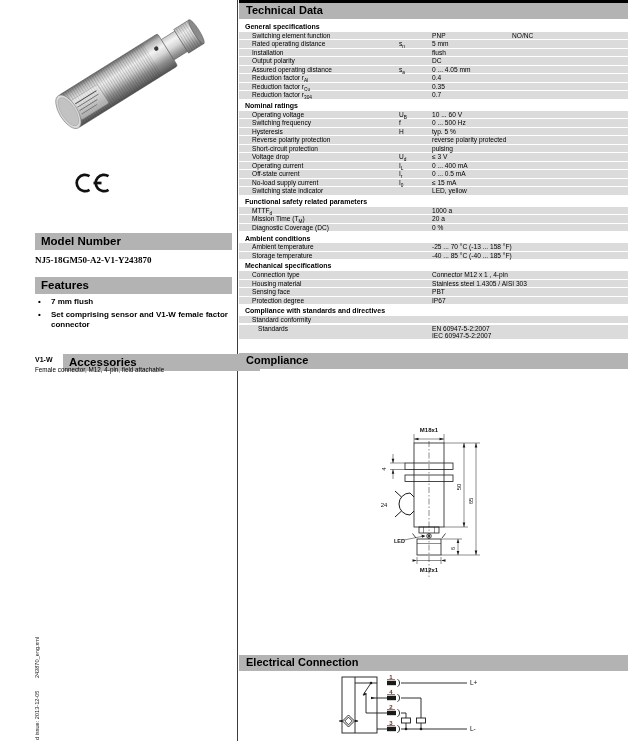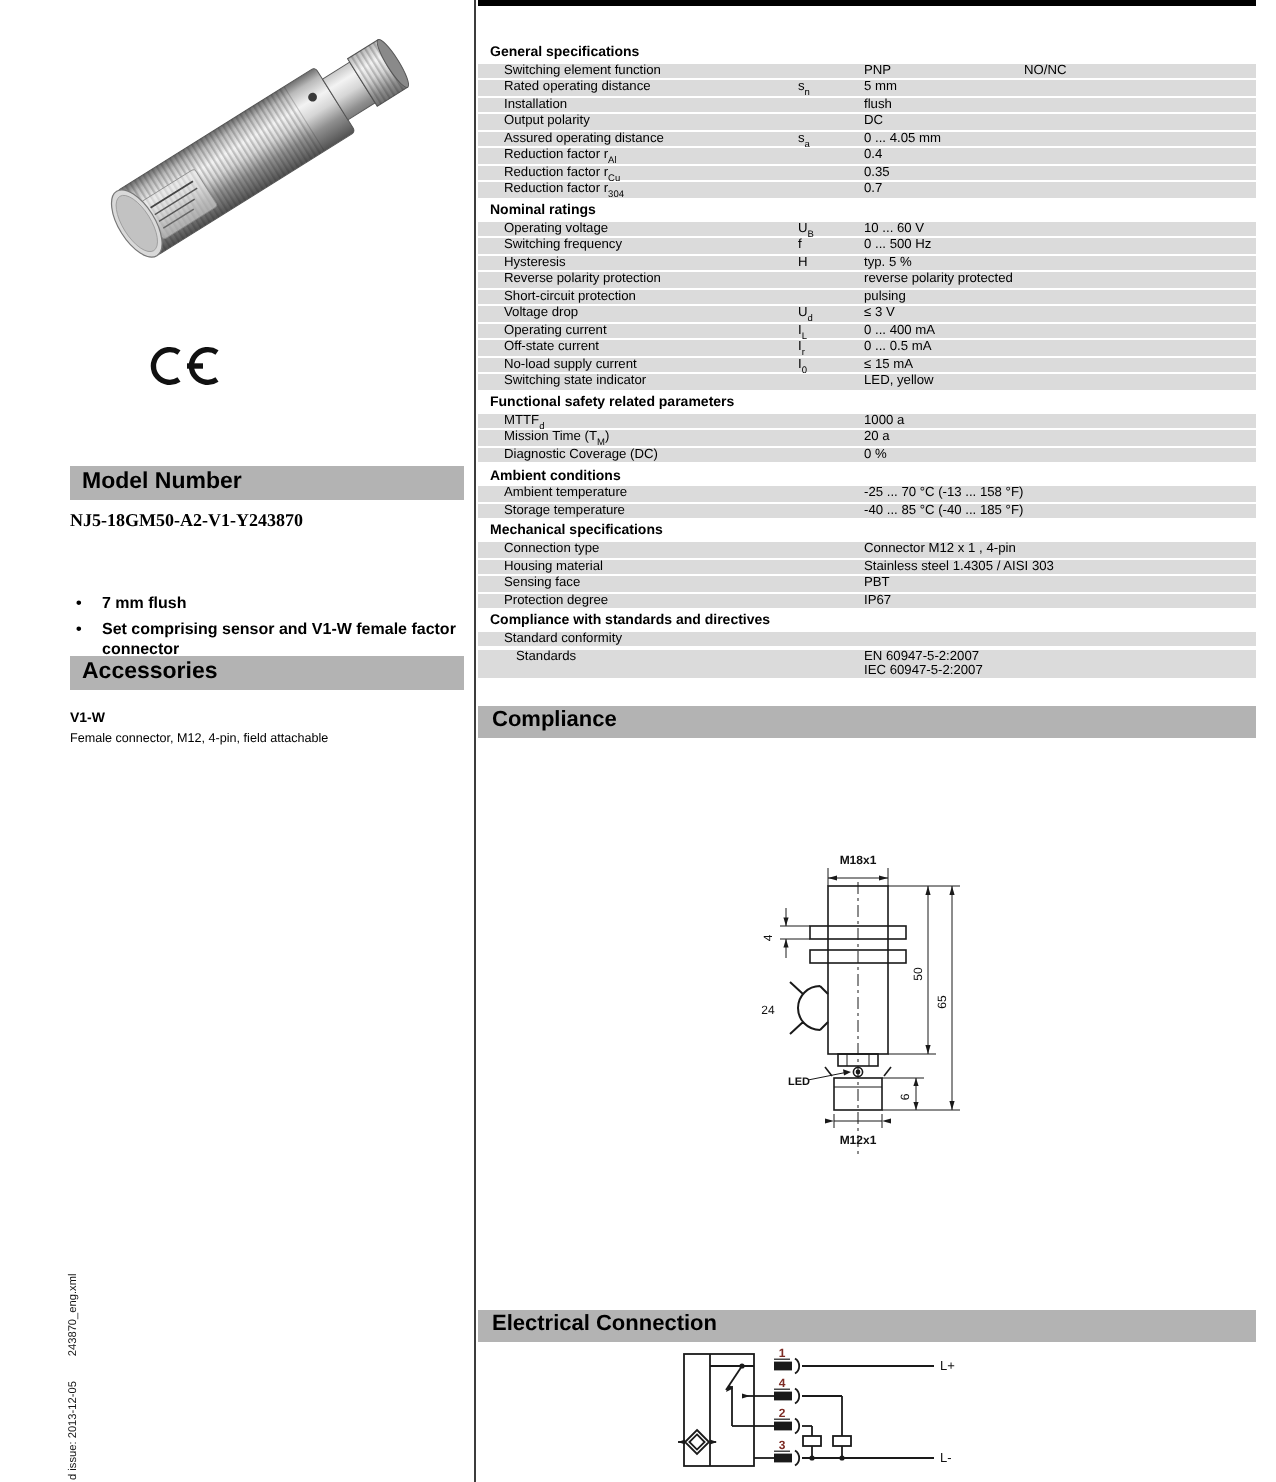--- a/index.html
+++ b/index.html
@@ -25,21 +25,21 @@
   .t-label{width:160px;padding-left:13px;box-sizing:border-box;flex-shrink:0;}
   .t-row.indent2 .t-label{padding-left:19px;}
   .t-sym{width:33px;flex-shrink:0;}
   .t-val{flex:1;}
   .t-val2{position:absolute;left:273px;top:0;}
   sub{font-size:72%;line-height:0;}
 
   
   .lbar{position:absolute;left:35px;width:197px;height:17px;background:#b3b3b3;
         font-weight:bold;font-size:11.5px;line-height:16px;padding-left:6px;box-sizing:border-box;}
-  #model-bar{top:233px;} #feat-bar{top:277px;} #acc-bar{top:328px;}
+  #model-bar{top:233px;} #feat-bar{top:277px;} #acc-bar{top:354px;margin-left:28px;}
   .model-value{position:absolute;left:35px;top:255px;font-weight:bold;font-size:9px;font-family:Liberation Serif, serif;}
   .features-list{position:absolute;left:35px;top:297px;width:196px;}
   .feat-item{display:flex;font-weight:bold;font-size:8px;line-height:9.5px;margin-bottom:3.5px;}
   .feat-bullet{width:13px;padding-left:3px;flex-shrink:0;}
   .acc-name{position:absolute;left:35px;top:356px;font-weight:bold;font-size:7px;}
   .acc-desc{position:absolute;left:35px;top:366px;font-size:6.3px;}
 
   .photo{position:absolute;left:28px;top:4px;}
   .ce{position:absolute;left:72px;top:170px;}
   .dim-svg{position:absolute;left:370px;top:423px;}
@@ -91,36 +91,38 @@
 
   <svg class="ce" width="42" height="28" viewBox="0 0 42 28">
     <path d="M17.5 6.2 A8.2 8.2 0 1 0 17.5 19.8" fill="none" stroke="#111" stroke-width="2.7"></path>
     <path d="M36.5 6.2 A8.2 8.2 0 1 0 36.5 19.8" fill="none" stroke="#111" stroke-width="2.7"></path>
     <line x1="21.5" y1="13" x2="29.5" y2="13" stroke="#111" stroke-width="2.7"></line>
   </svg>
 
   <div class="lbar" id="model-bar">Model Number</div>
   <div class="model-value">NJ5-18GM50-A2-V1-Y243870</div>
 
+  <div class="lbar" id="feat-bar">Features</div>
   <div class="features-list">
       <div class="feat-item">
         <span class="feat-bullet">•</span>
         <span>7 mm flush</span>
       </div>
       <div class="feat-item">
         <span class="feat-bullet">•</span>
         <span>Set comprising sensor and V1-W female factor connector</span>
       </div>
     </div>
 
   <div class="lbar" id="acc-bar">Accessories</div>
   <div class="acc-name">V1-W</div>
   <div class="acc-desc">Female connector, M12, 4-pin, field attachable</div>
 
   <div class="top-strip"></div>
+  <div class="bar" id="tech-bar">Technical Data</div>
 
   <div class="table">
       <div class="t-section">General specifications</div>
       <div class="t-row">
         <span class="t-label">Switching element function</span>
         <span class="t-sym"></span>
         <span class="t-val">PNP</span>
         <span class="t-val2">NO/NC</span>
       </div>
       <div class="t-row">

